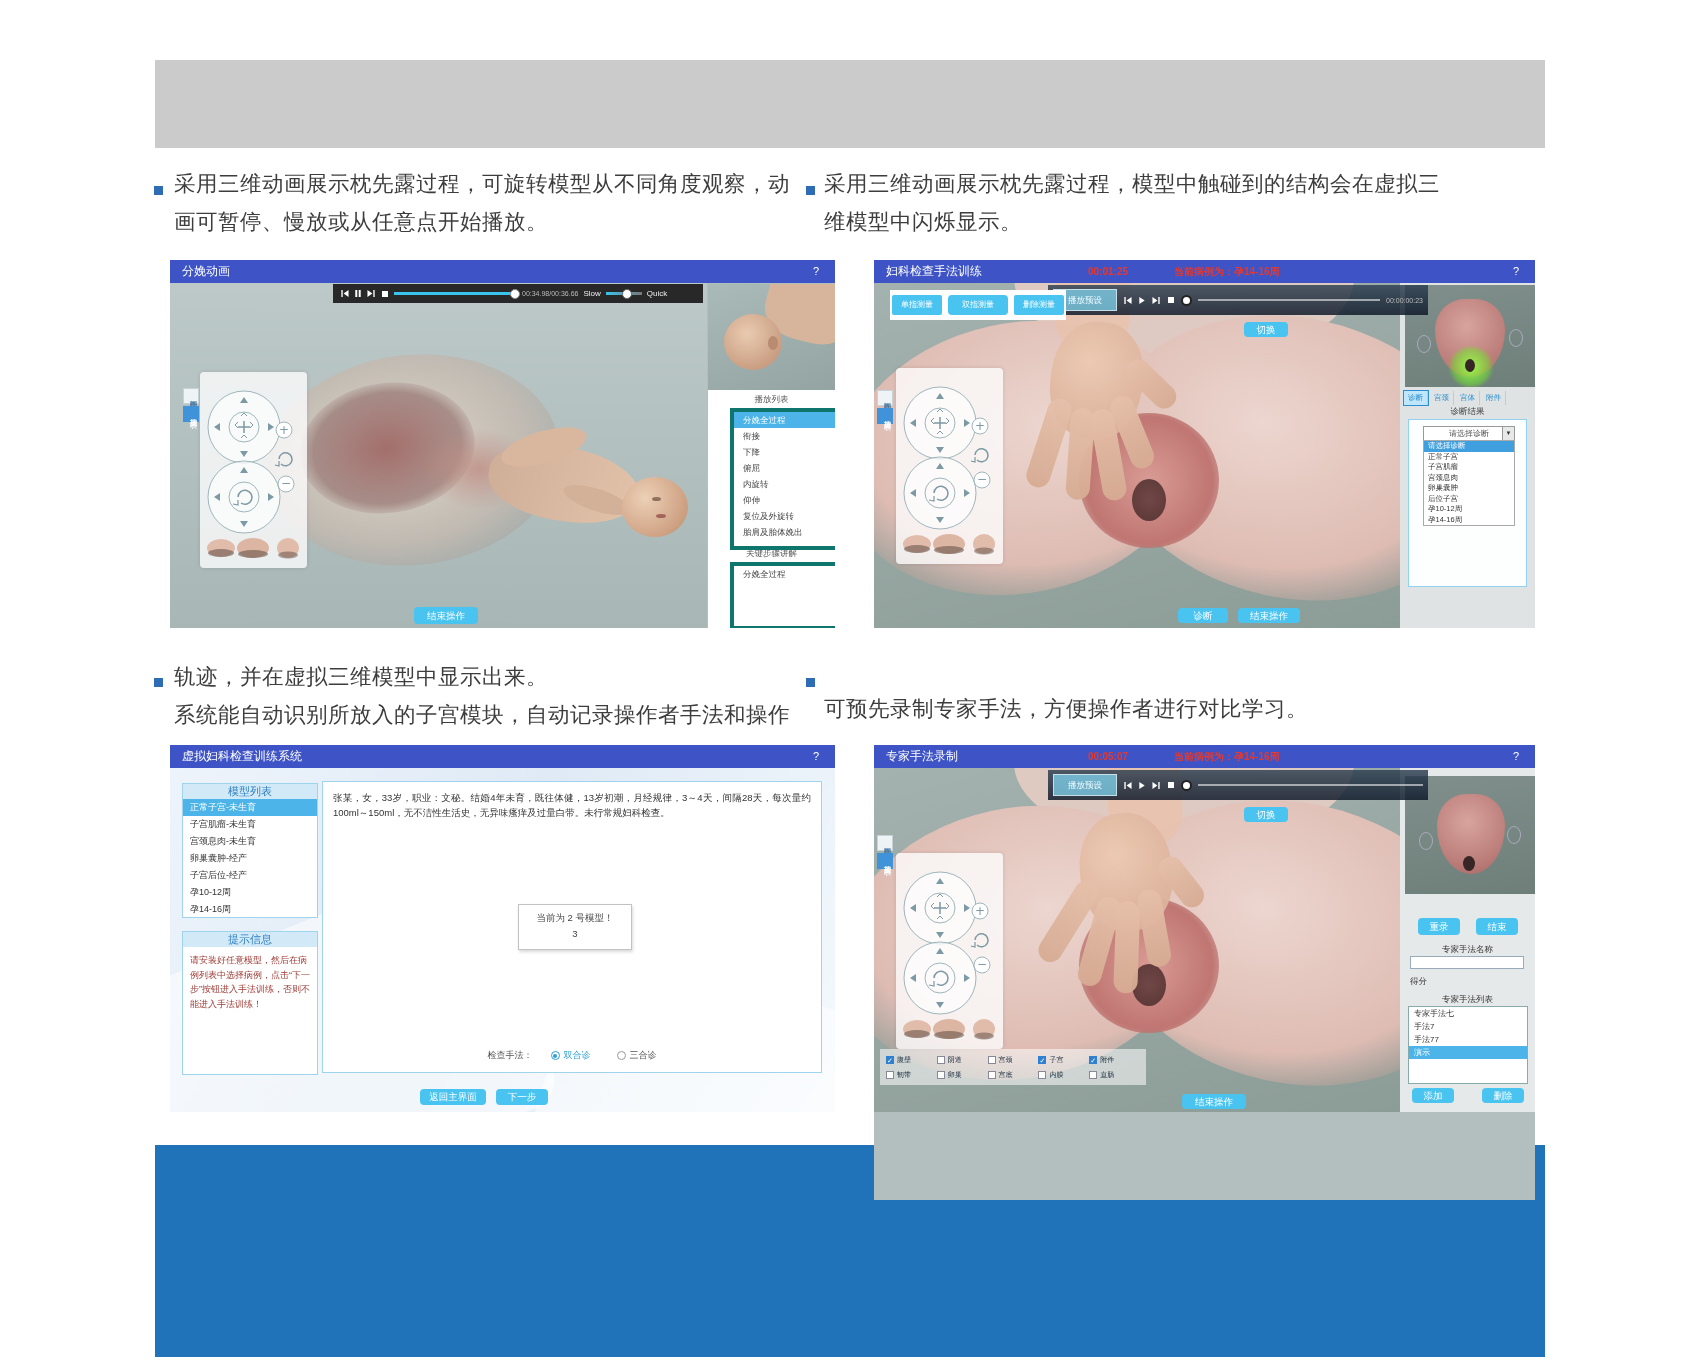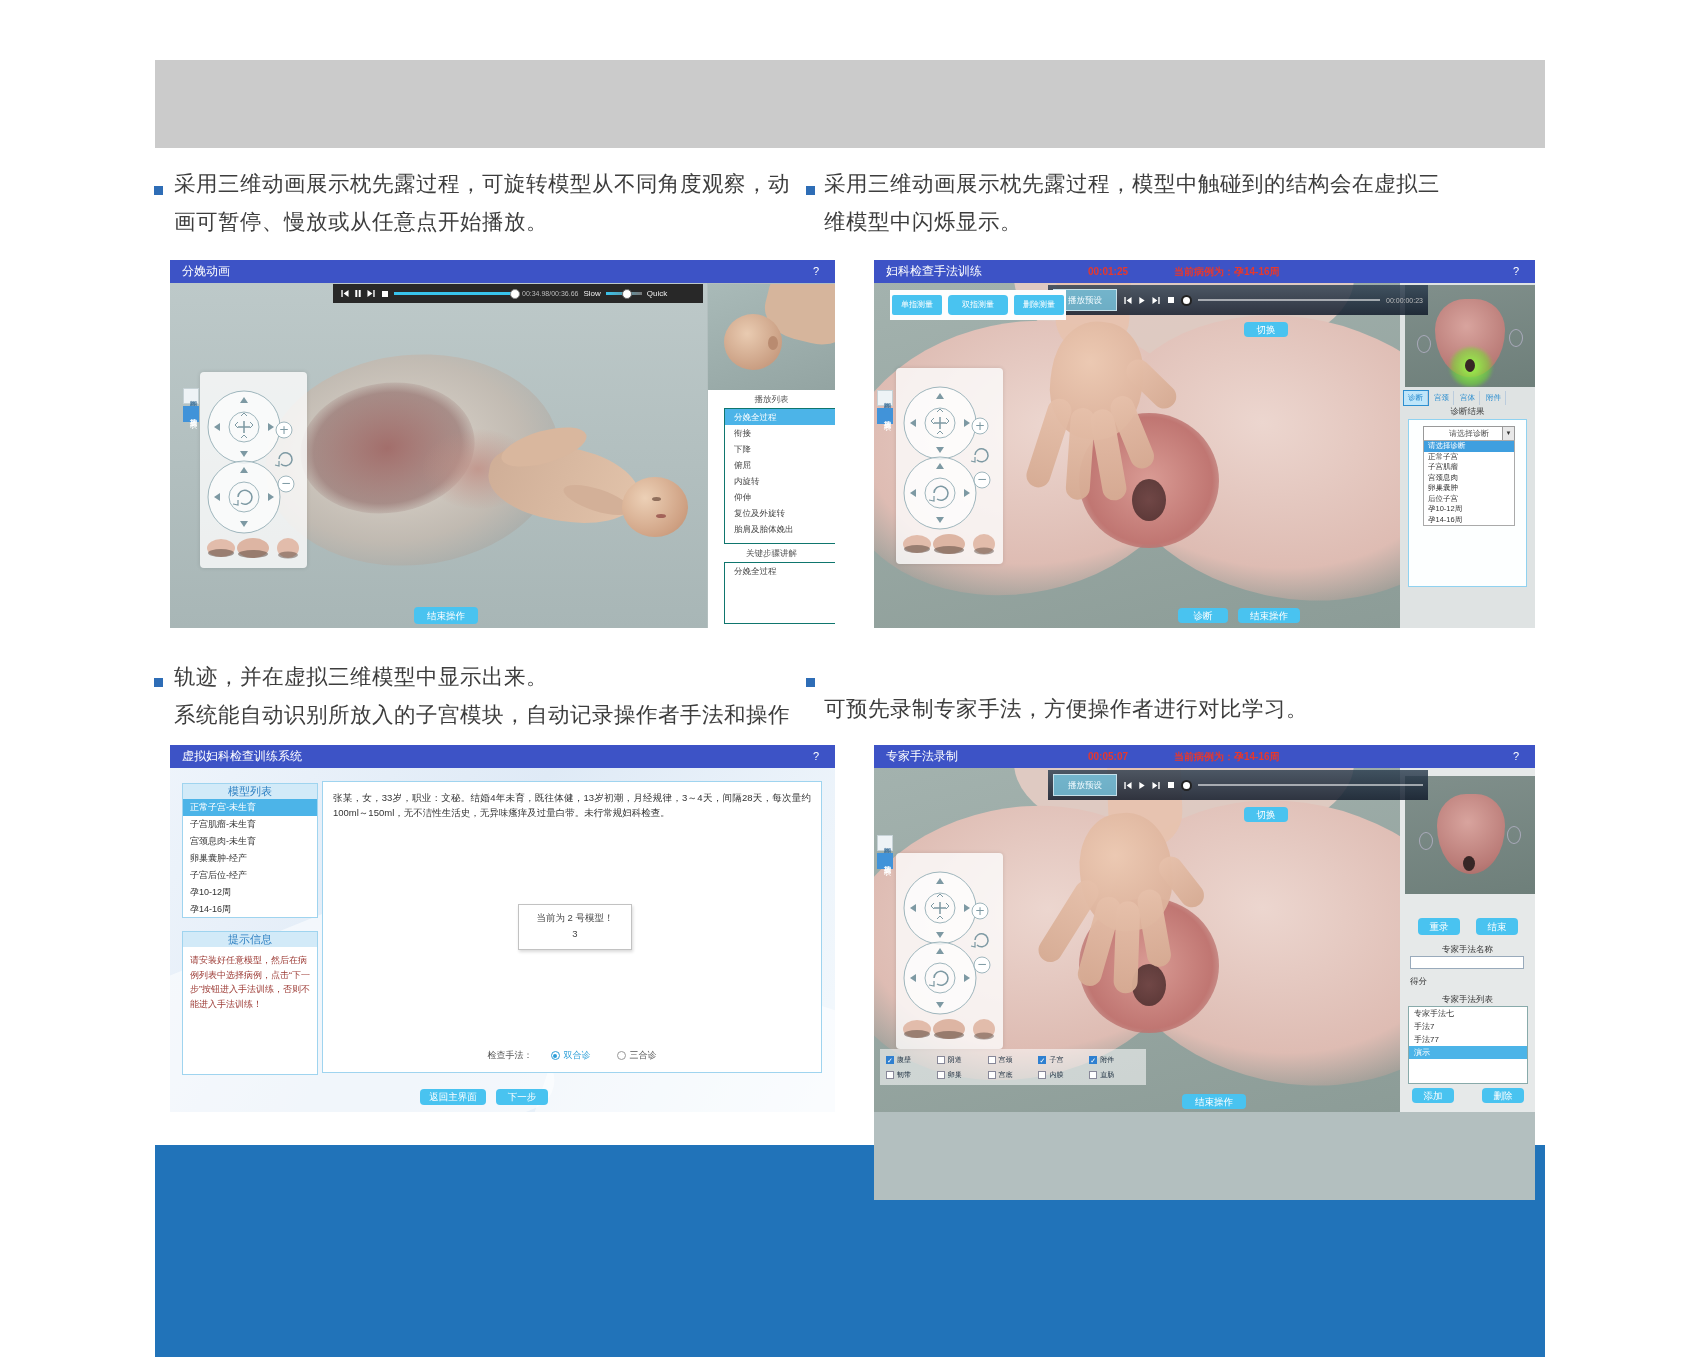--- a/index.html
+++ b/index.html
@@ -48,21 +48,21 @@
   .vtab{writing-mode:vertical-rl;text-orientation:upright;font-size:7.5px;letter-spacing:1px;
         width:14px;padding:5px 0;text-align:center;background:#eef3f6;color:#49799f;border:1px solid #c6d2d6;cursor:pointer;}
   .vtab.selected{background:#4193d9;color:#fff;border-color:#4193d9;}
   
   .dpad{position:absolute;width:107px;height:196px;background:rgba(252,253,253,.8);border-radius:4px;
         box-shadow:0 0 4px rgba(0,0,0,.12);z-index:21;cursor:pointer;}
   
   .s1thumb{position:absolute;left:538px;top:24px;width:127px;height:106px;background:linear-gradient(160deg,#a9bab8,#93a4a2);overflow:hidden;z-index:5;}
   .s1rpanel{position:absolute;left:538px;top:130px;width:127px;height:238px;background:#fff;z-index:5;}
   .phead{font-size:8.5px;color:#555;text-align:center;padding-top:4px;}
-  .listbox{position:absolute;left:16px;width:113px;border:1px solid #0f766e;background:#fff;overflow:hidden;}
+  .listbox{position:absolute;left:22px;width:113px;border:4px solid #0f766e;background:#fff;overflow:hidden;}
   .lrow{height:16px;line-height:16px;font-size:8.5px;color:#444;padding-left:9px;cursor:pointer;white-space:nowrap;}
   .lrow.selected{background:#4cb4e8;color:#fff;}
   
   .s2col{position:absolute;left:526px;top:23px;width:135px;height:345px;background:#dfe3e3;z-index:5;}
   .s2thumb{position:absolute;left:5px;top:2px;width:130px;height:102px;background:linear-gradient(170deg,#808f8b,#6e7f7a);overflow:hidden;}
   .dtabs{position:absolute;left:4px;top:108px;display:flex;gap:2px;}
   .dtab{font-size:7.5px;color:#2e8fd0;padding:2px 4px;border-right:1px solid #bcd;cursor:pointer;white-space:nowrap;}
   .dtab.selected{background:#bfe6fa;outline:1px solid #2e8fd0;}
   .reshead{position:absolute;left:0;top:123px;width:135px;text-align:center;font-size:8.5px;color:#444;}
   .innerbox{position:absolute;left:8px;top:136px;width:117px;height:166px;border:1px solid #90d2f0;background:#fdffff;}

